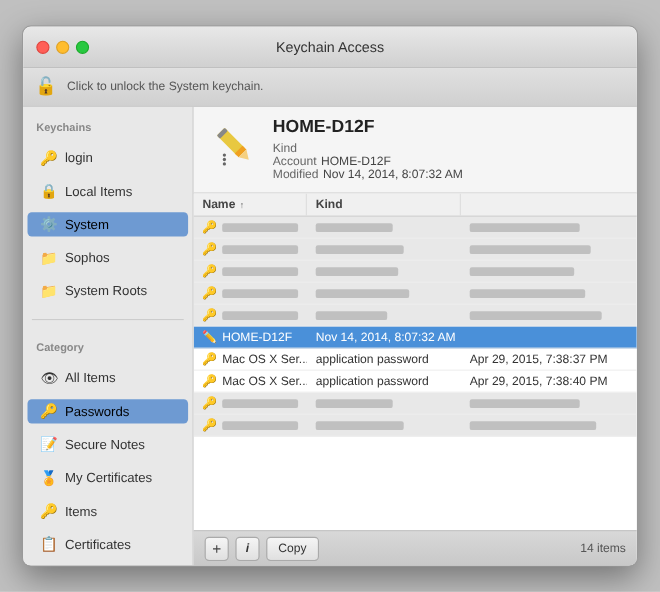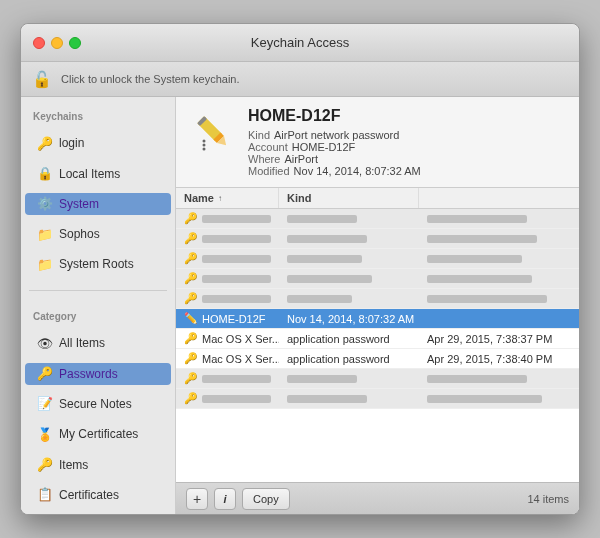--- a/index.html
+++ b/index.html
@@ -109,21 +109,21 @@
       gap: 6px;
       font-size: 12px;
       color: #333;
       border-radius: 4px;
       margin: 0 4px;
     }
     .sidebar-item.active {
       background: #6e9ad2;
       color: white;
     }
-    .sidebar-item.active .item-label { color: #4c1d95; }
+    .sidebar-item.active .item-label { color: #000000; }
     .item-icon {
       width: 16px;
       height: 16px;
       display: flex;
       align-items: center;
       justify-content: center;
       font-size: 13px;
       flex-shrink: 0;
     }
     .sidebar-divider {
@@ -381,29 +381,24 @@
 
             <circle cx="14" cy="32" r="1.5" fill="#666"></circle>
             <circle cx="14" cy="36" r="1.5" fill="#666"></circle>
             <circle cx="14" cy="40" r="1.5" fill="#666"></circle>
           </svg>
         </div>
         <div class="detail-info">
           <div class="detail-name">HOME-D12F</div>
           <div class="detail-row">
             <span class="detail-row-label">Kind</span>
-            <span>AirPort network password</span>
           </div>
           <div class="detail-row">
             <span class="detail-row-label">Account</span>
             <span>HOME-D12F</span>
-          </div>
-          <div class="detail-row">
-            <span class="detail-row-label">Where</span>
-            <span>AirPort</span>
           </div>
           <div class="detail-row">
             <span class="detail-row-label">Modified</span>
             <span>Nov 14, 2014, 8:07:32 AM</span>
           </div>
         </div>
       </div>
 
       <div class="table-container">
         <div class="table-header">

